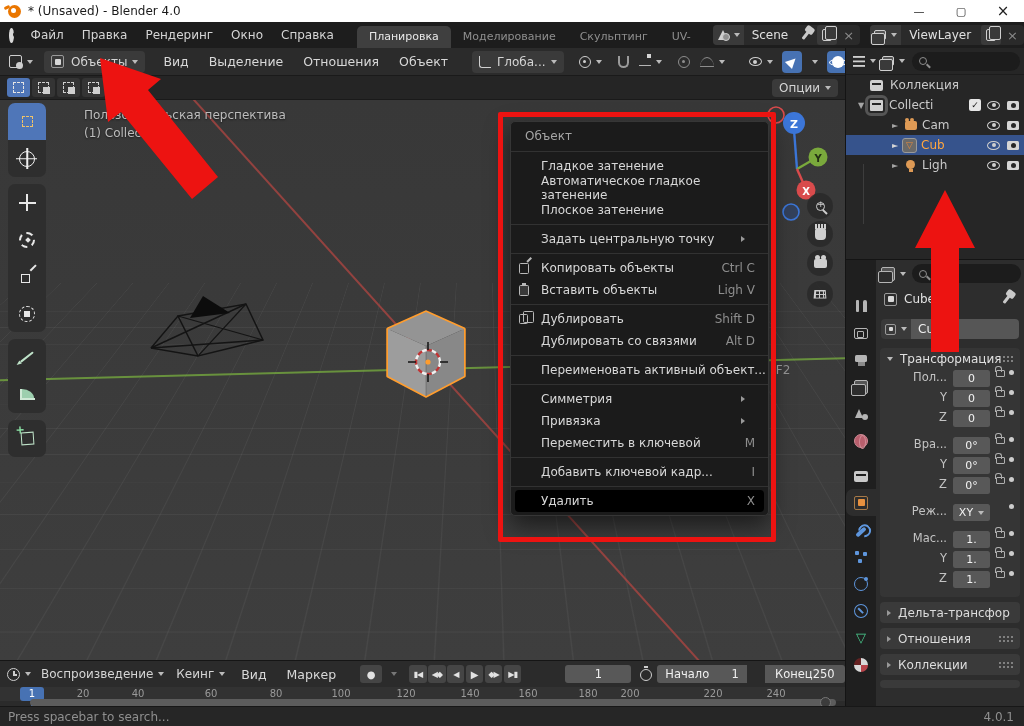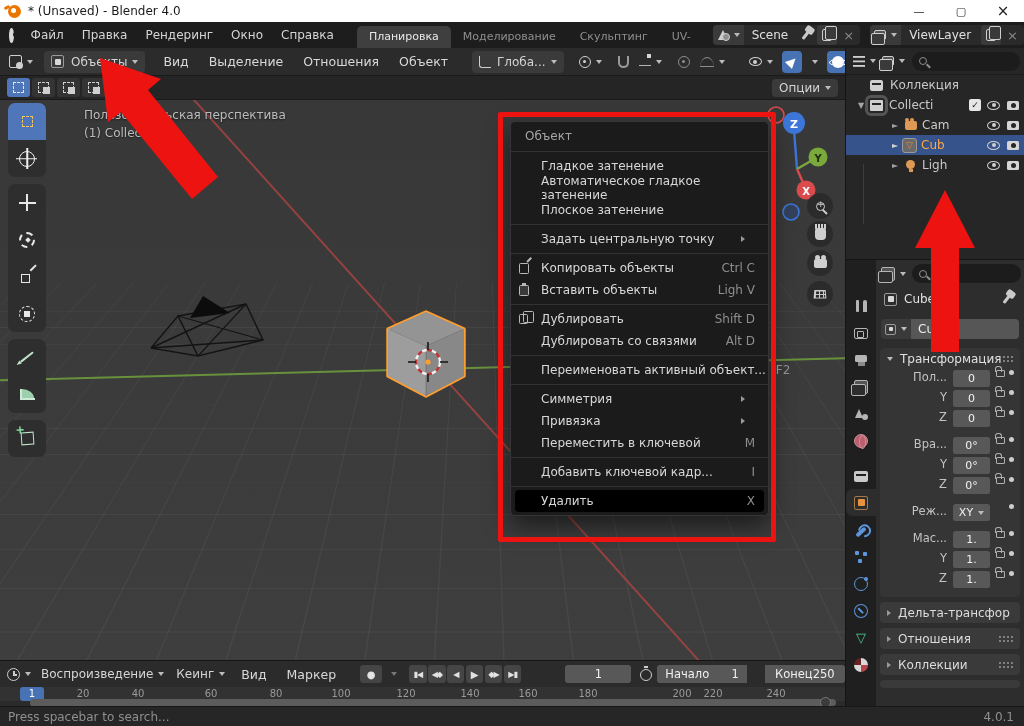--- a/index.html
+++ b/index.html
@@ -704,21 +704,21 @@
   <div class="ruler">
     <span class="tick" style="left:83px">20</span>
     <span class="tick" style="left:138px">40</span>
     <span class="tick" style="left:211px">60</span>
     <span class="tick" style="left:276px">80</span>
     <span class="tick" style="left:341px">100</span>
     <span class="tick" style="left:406px">120</span>
     <span class="tick" style="left:470px">140</span>
     <span class="tick" style="left:528px">160</span>
     <span class="tick" style="left:588px">180</span>
-    <span class="tick" style="left:682px">200</span>
+    <span class="tick" style="left:630px">200</span>
     <span class="tick" style="left:713px">220</span>
     <span class="tick" style="left:776px">240</span>
     <div class="fmark">1</div>
   </div>
   <div class="scrollb"></div>
   <div class="sknob"></div>
 </div>
 
 <div class="r statusbar">
   <span style="padding-left:8px">Press spacebar to search...</span>

